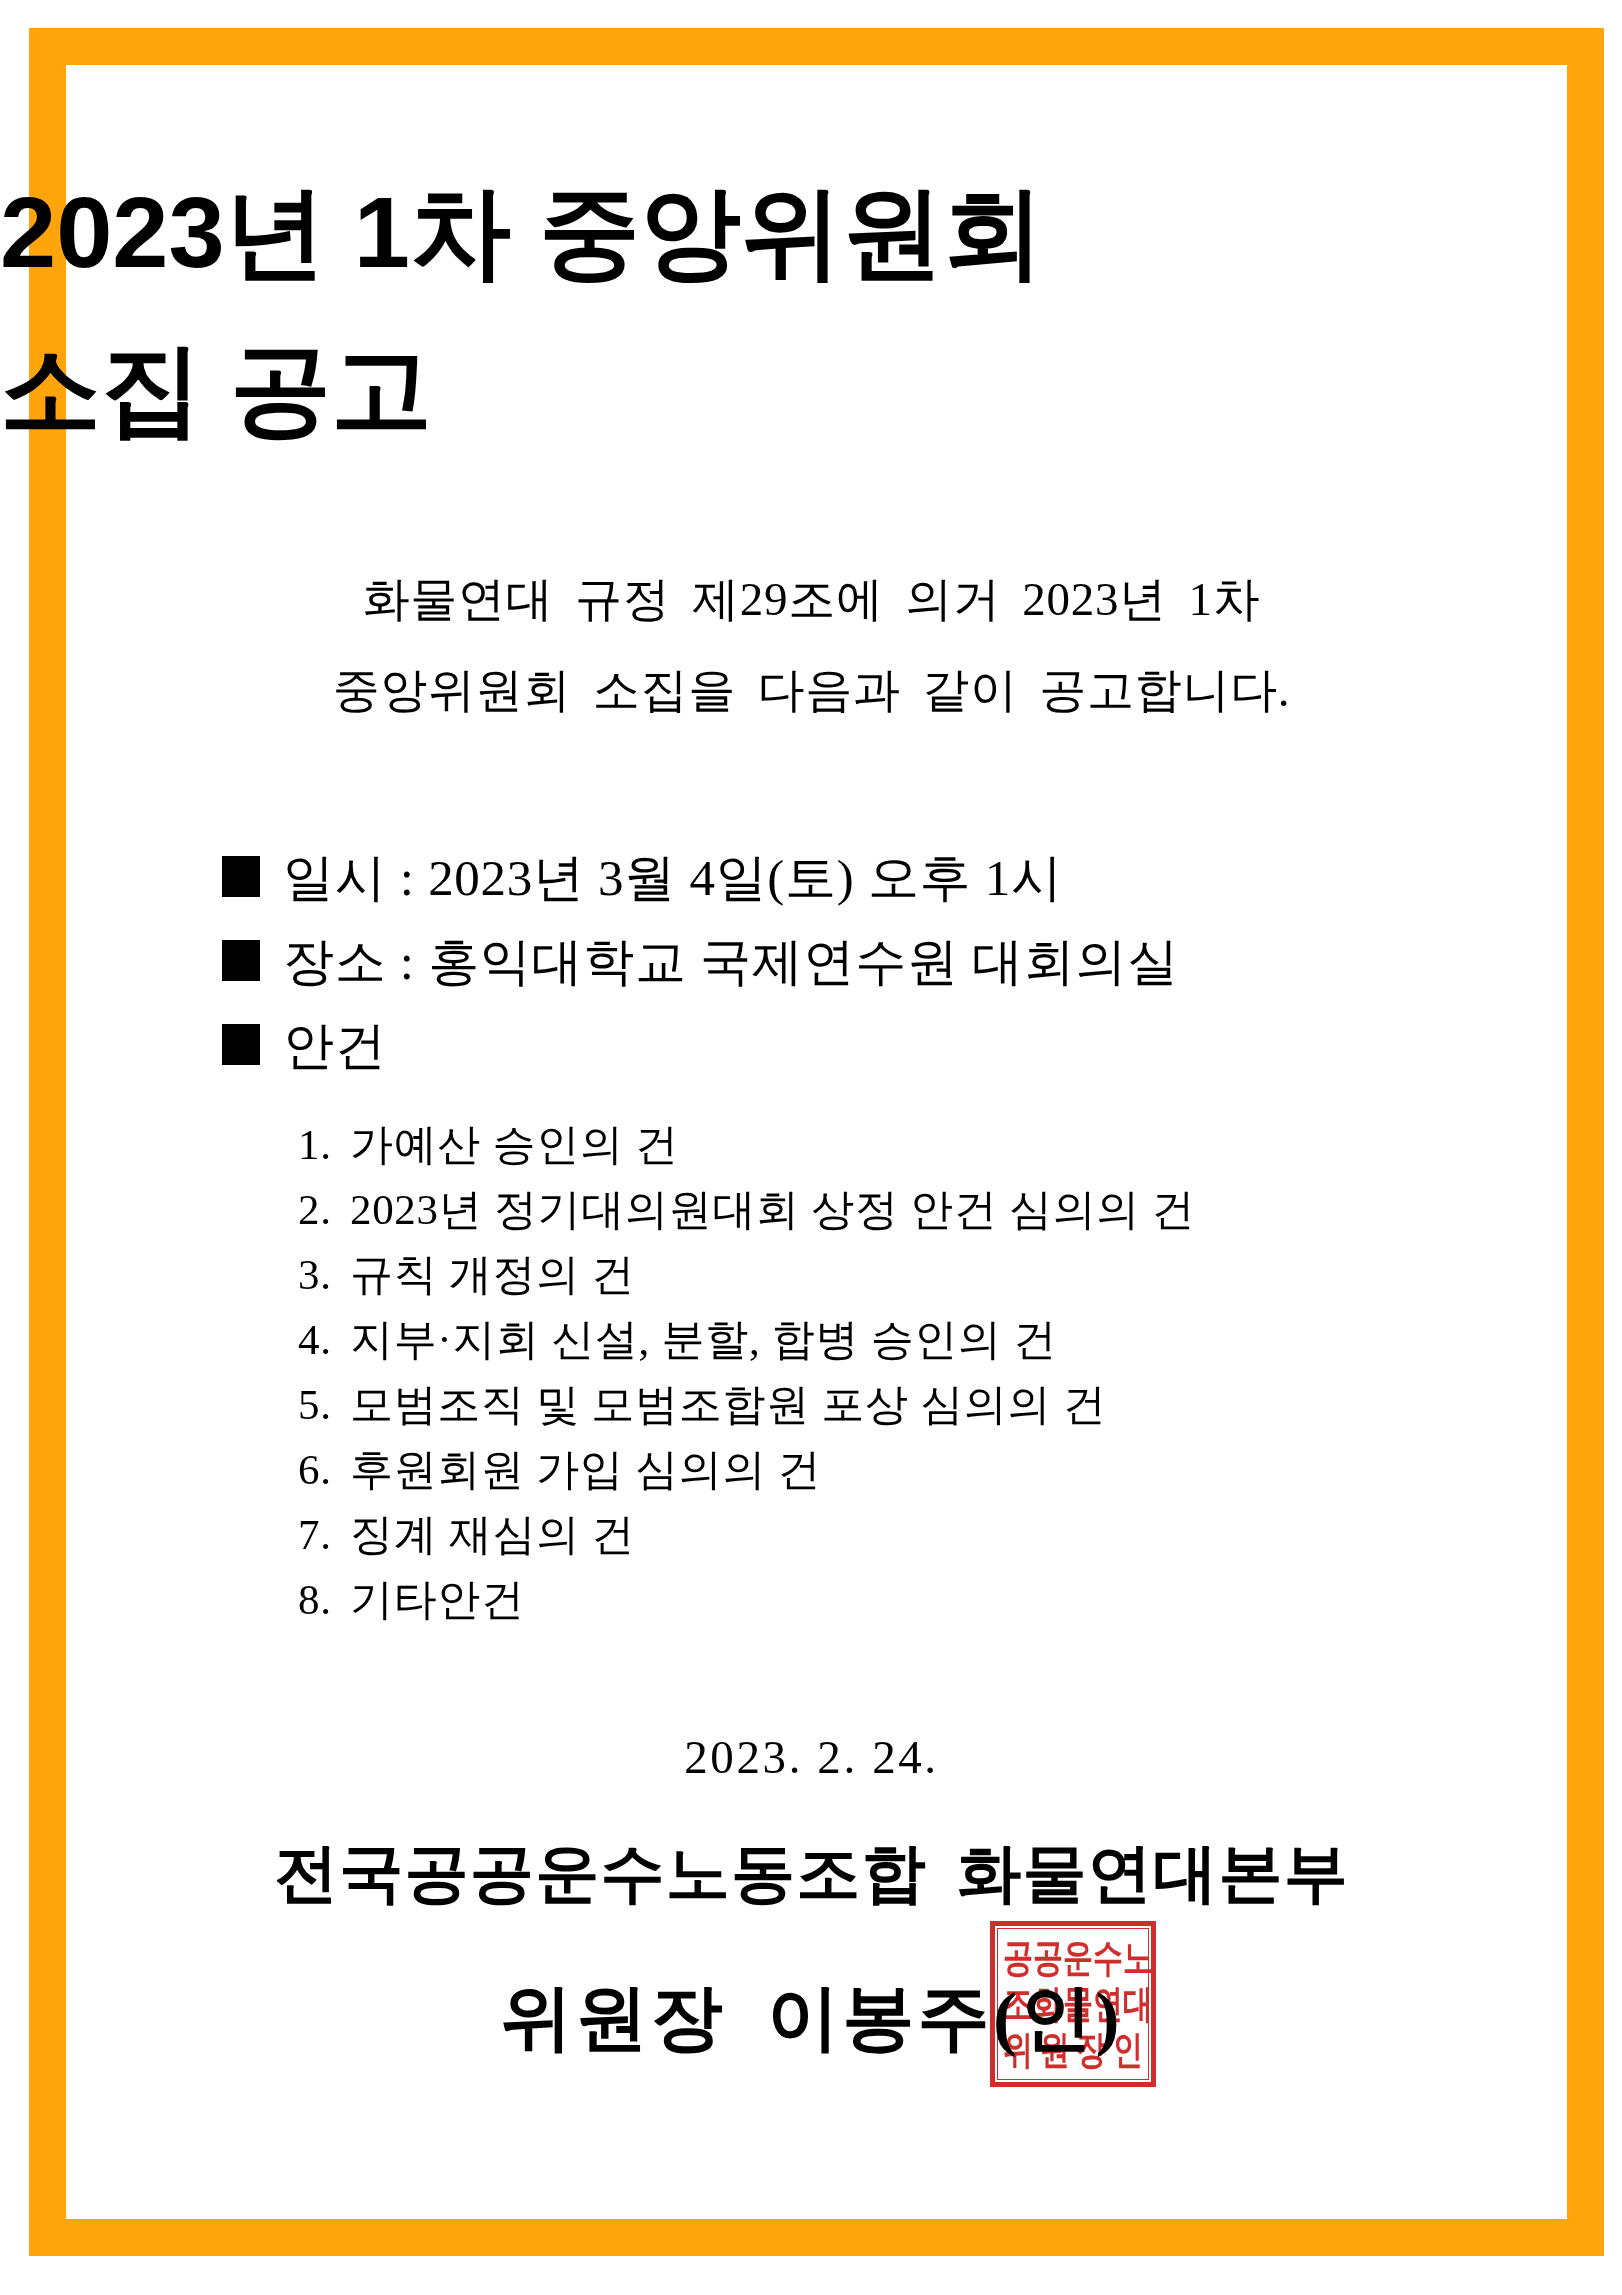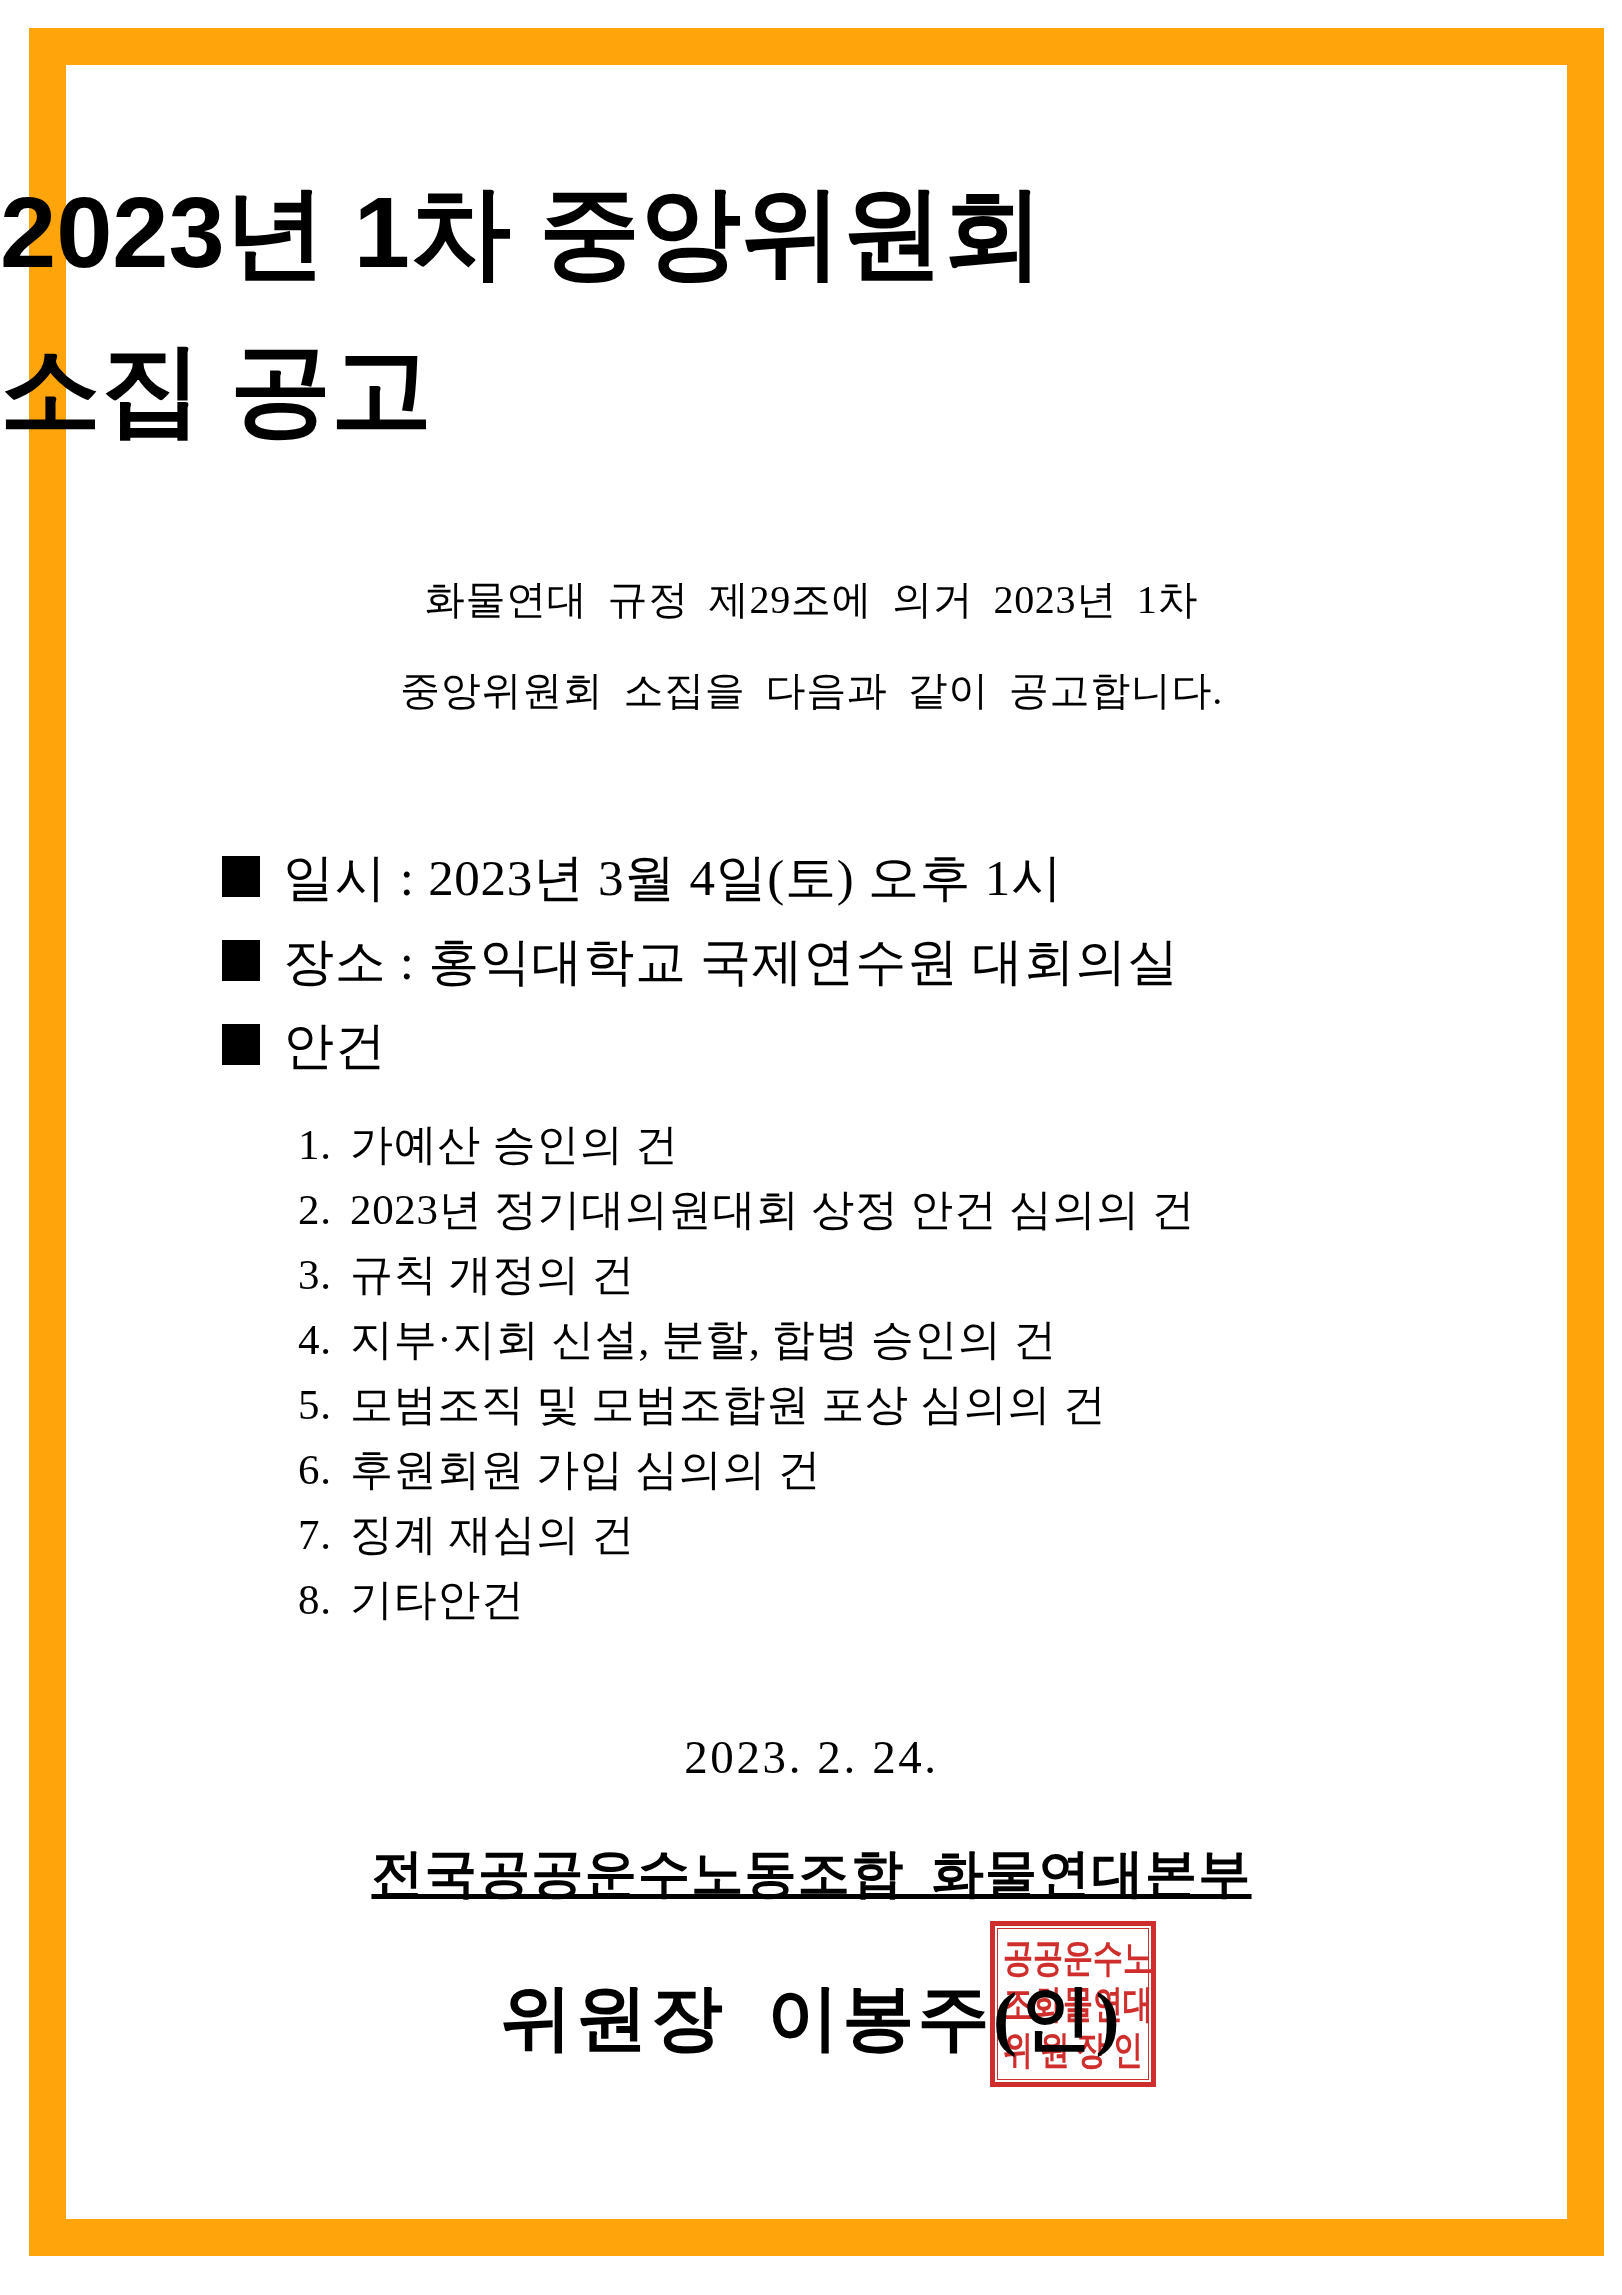--- a/index.html
+++ b/index.html
@@ -29,21 +29,21 @@
     font-weight: 900;
     font-size: 101px;
     line-height: 157px;
     letter-spacing: 0px;
   }
 
   .intro {
     position: absolute;
     left: 0; right: 0; top: 554px;
     text-align: center;
-    font-size: 40px;
+    font-size: 47px;
     line-height: 91px;
     letter-spacing: 0.7px;
     word-spacing: 9.2px;
   }
 
   .bullets {
     position: absolute;
     left: 222px; top: 853px;
   }
   .bullet-row {
@@ -79,26 +79,25 @@
     text-align: center;
     font-size: 47px;
     line-height: 59px;
     letter-spacing: 2.6px;
   }
 
   .org-line {
     position: absolute;
     left: 0; right: 0; top: 1831px;
     text-align: center;
-    font-size: 52px;
+    font-size: 64px;
     line-height: 85px;
     font-weight: bold;
     letter-spacing: 1.3px;
     word-spacing: 13px;
-    text-decoration: underline;
   }
 
   .sign-line {
     position: absolute;
     left: 0; right: 0; top: 1977px;
     text-align: center;
     font-size: 72px;
     line-height: 82px;
     font-weight: bold;
     letter-spacing: 3.3px;

